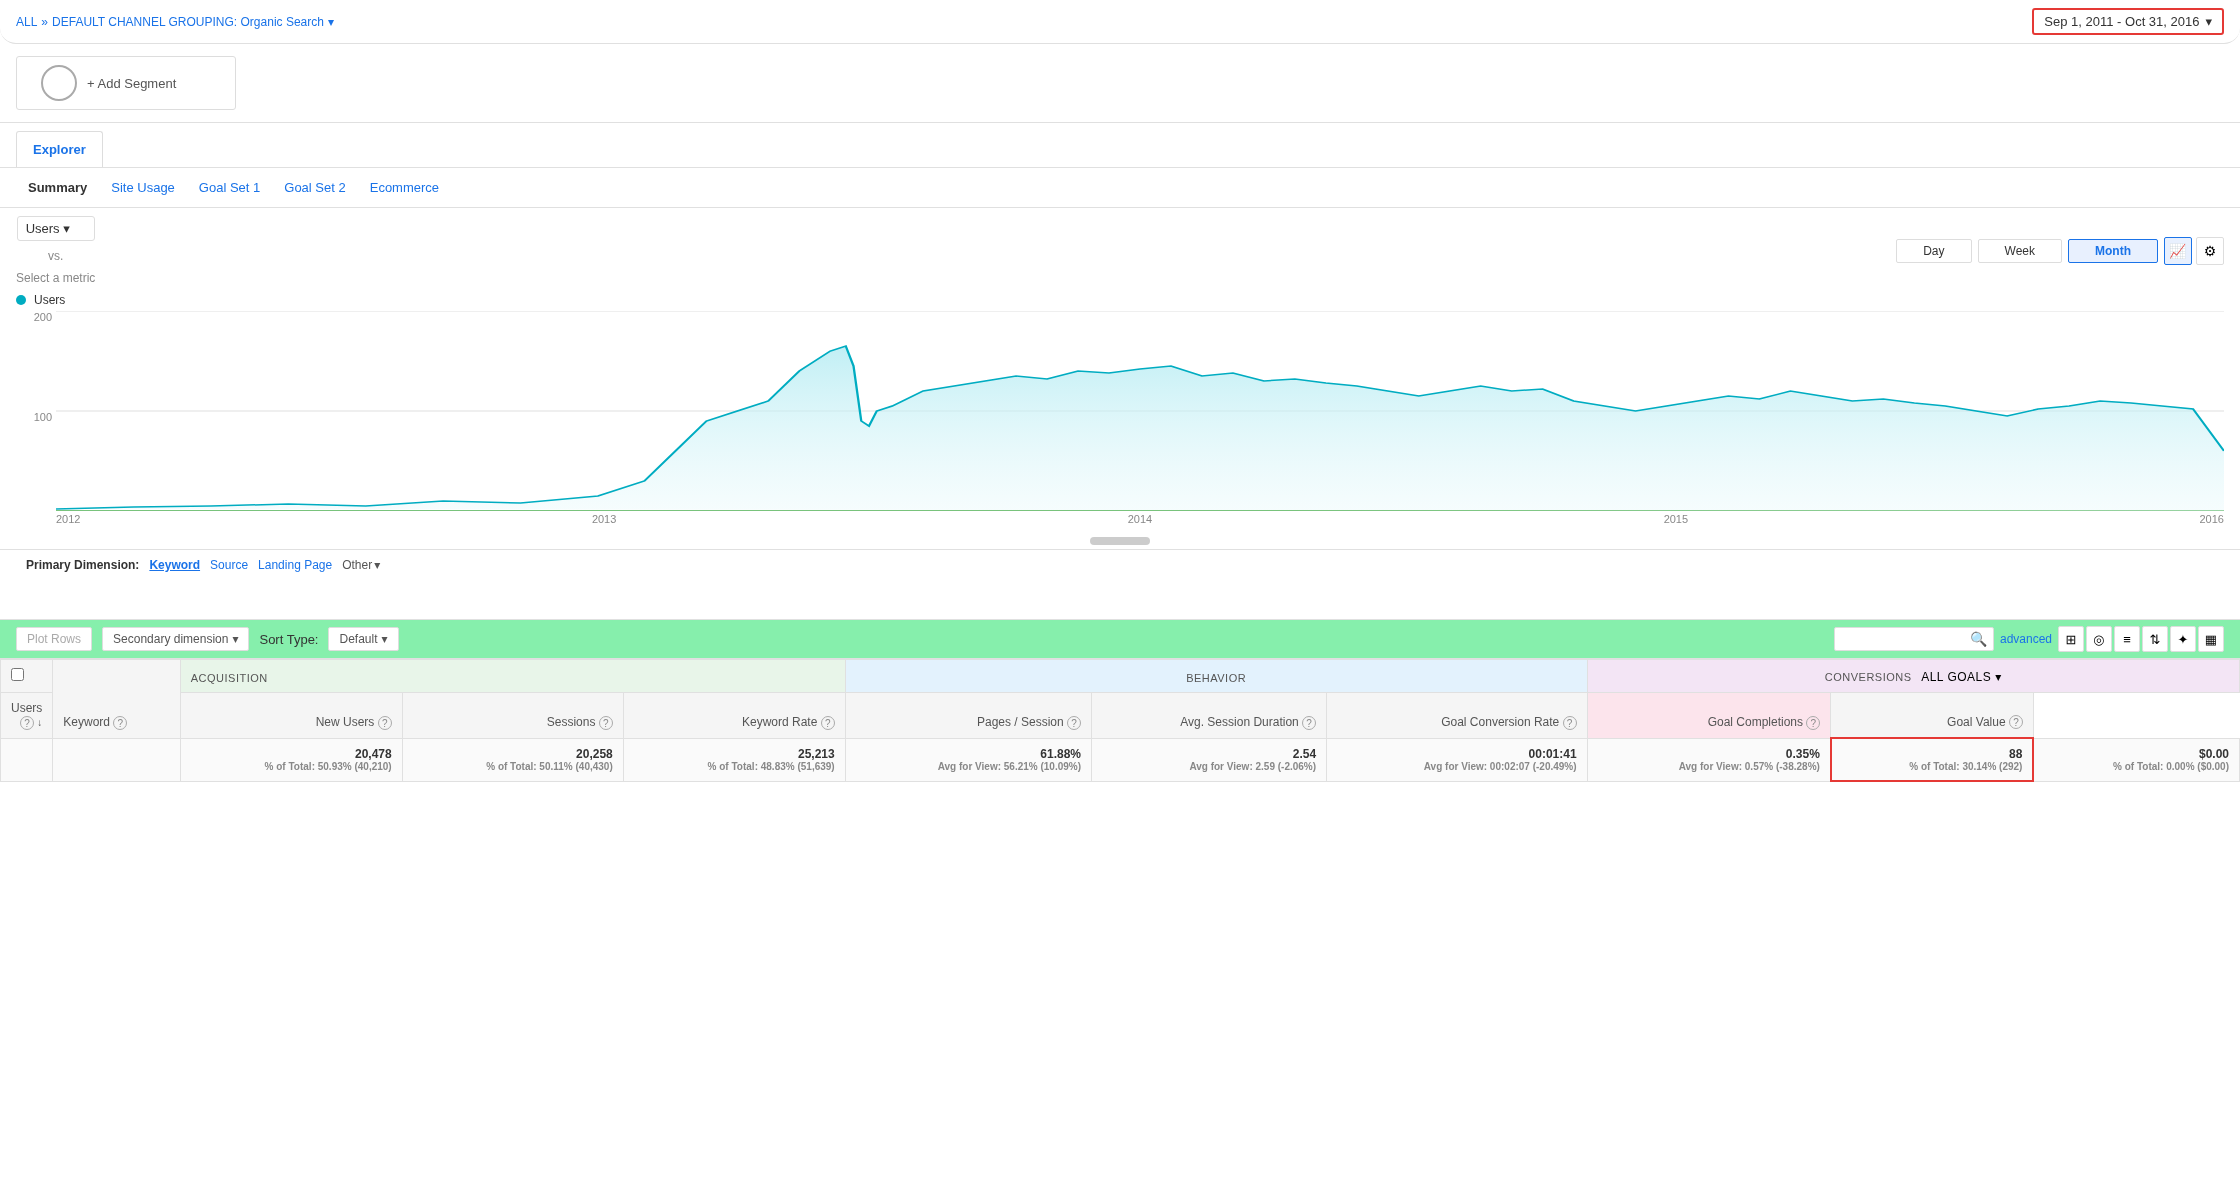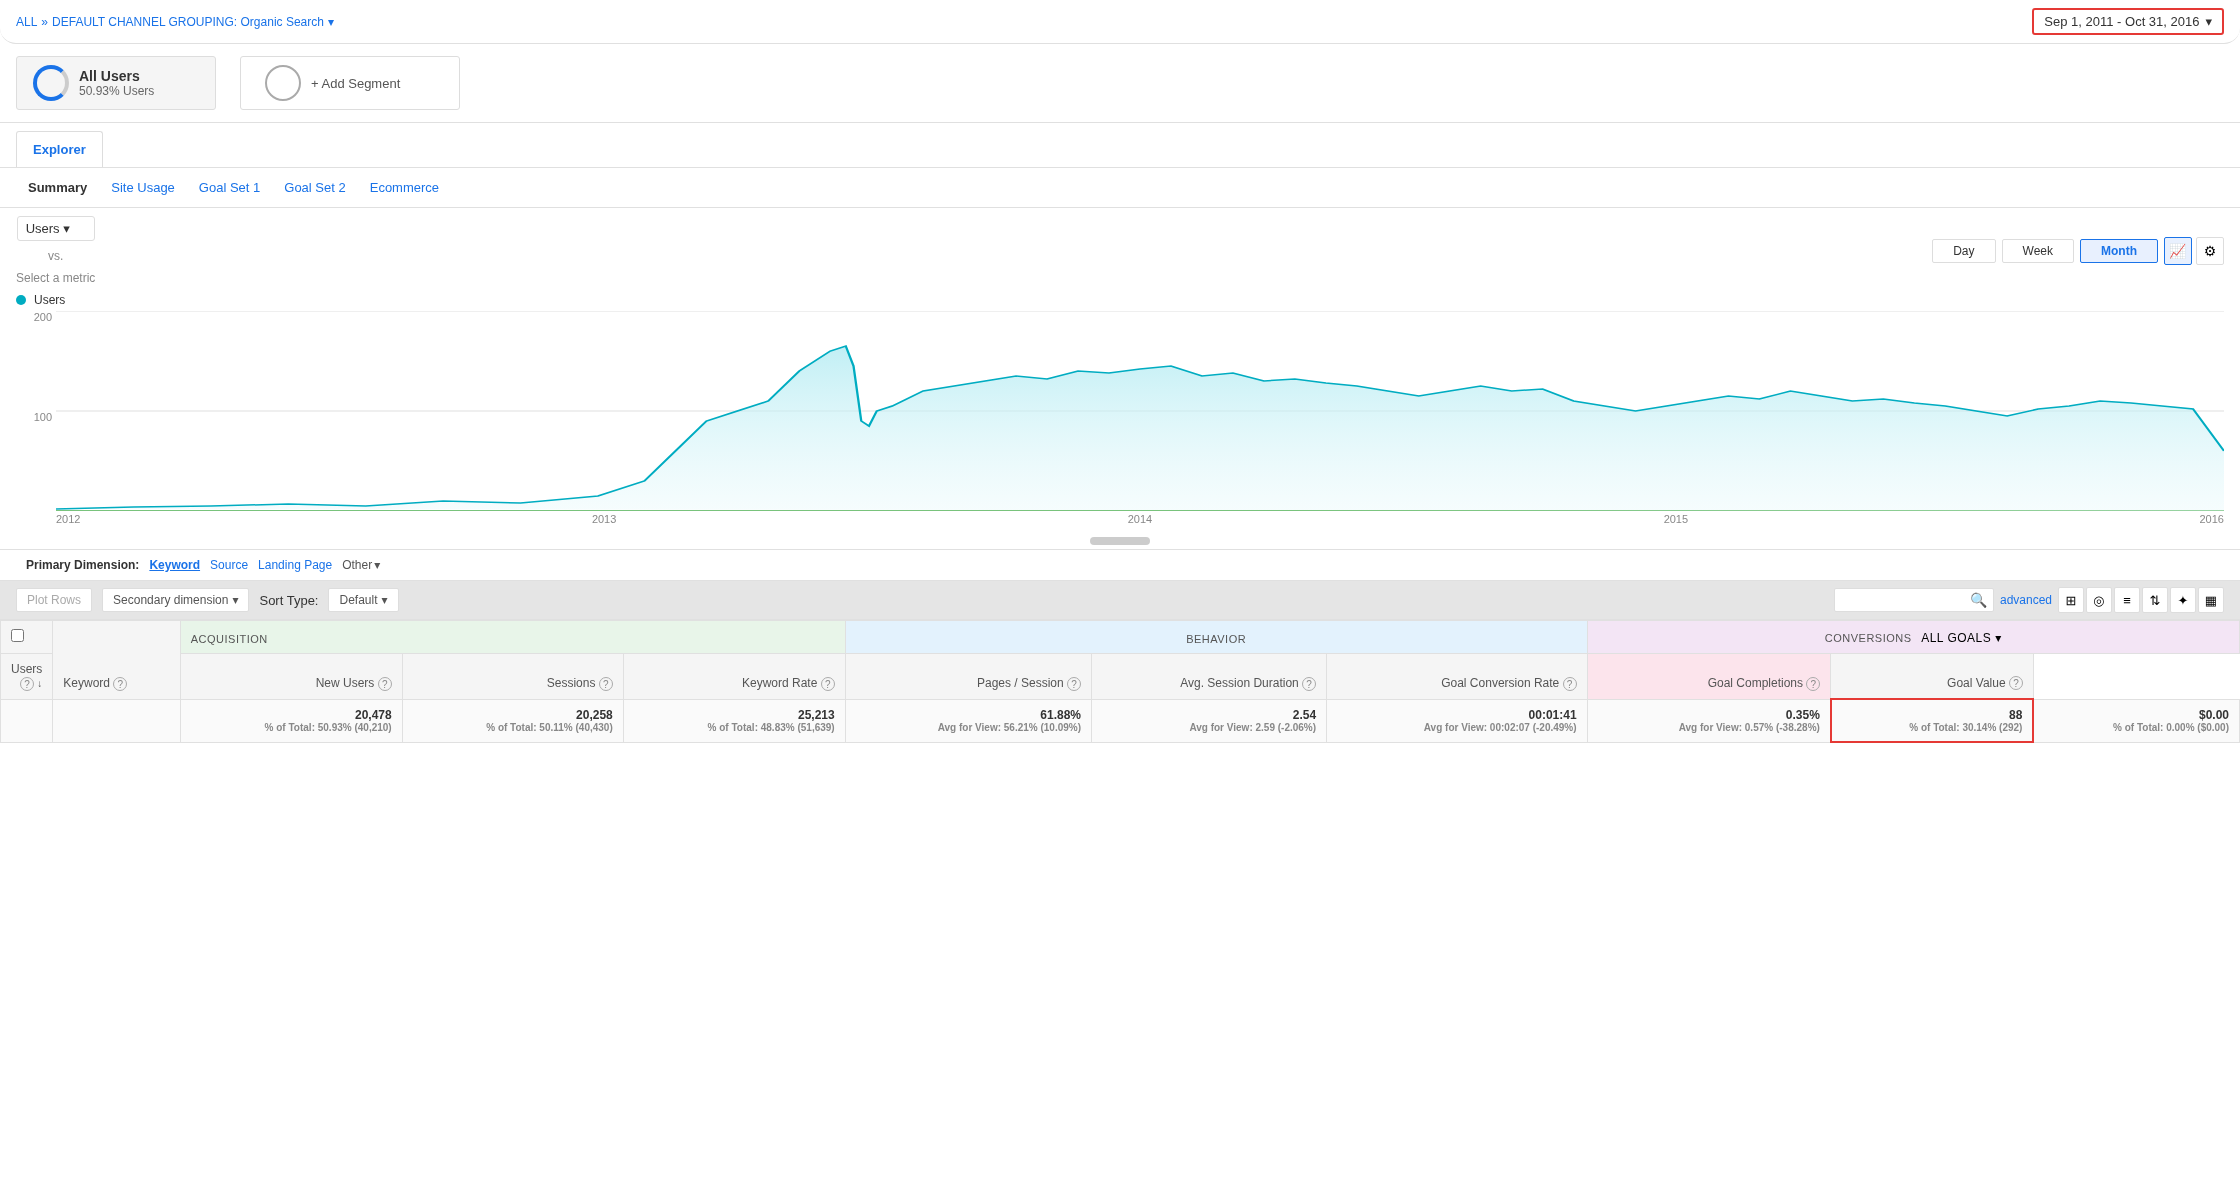--- a/index.html
+++ b/index.html
@@ -139,21 +139,21 @@
       position: relative;
     }
     .vs-label { color: #888; font-size: 12px; }
     .select-metric { color: #888; font-size: 12px; cursor: pointer; }
     .time-controls {
       display: flex;
       align-items: center;
       gap: 6px;
     }
     .time-btn {
-      padding: 4px 20px;
+      padding: 4px 26px;
       font-size: 12px;
       border: 1px solid #ddd;
       background: #fff;
       cursor: pointer;
       border-radius: 2px;
       color: #333;
     }
     .time-btn.active {
       background: #e8f0fe;
       border-color: #1a73e8;
@@ -236,21 +236,22 @@
     .dim-dropdown { display: flex; align-items: center; gap: 2px; cursor: pointer; color: #555; }
 
     
     .table-controls {
       display: flex;
       align-items: center;
       justify-content: space-between;
       padding: 6px 16px;
       border-top: 1px solid #e0e0e0;
       border-bottom: 1px solid #e0e0e0;
-      background: #e5e5e5;
+      background: #86efac;
+      margin-top: 39px;
     }
     .table-controls-left {
       display: flex;
       align-items: center;
       gap: 10px;
     }
     .plot-rows-btn {
       font-size: 12px;
       color: #aaa;
       border: 1px solid #ddd;
@@ -403,27 +404,20 @@
     <span>DEFAULT CHANNEL GROUPING: Organic Search</span>
     <span>▾</span>
   </div>
   <div class="date-range">
     <span>Sep 1, 2011 - Oct 31, 2016</span>
     <span>▾</span>
   </div>
 </div>
 
 <div class="segment-bar">
-  <div class="segment-item">
-    <div class="segment-circle"></div>
-    <div class="segment-info">
-      <span class="segment-name">All Users</span>
-      <span class="segment-sub">50.93% Users</span>
-    </div>
-  </div>
   <div class="add-segment">
     <div class="add-circle"></div>
     <span>+ Add Segment</span>
   </div>
 </div>
 
 <div class="explorer-tabs">
   <div class="explorer-tab active">Explorer</div>
 </div>
 

